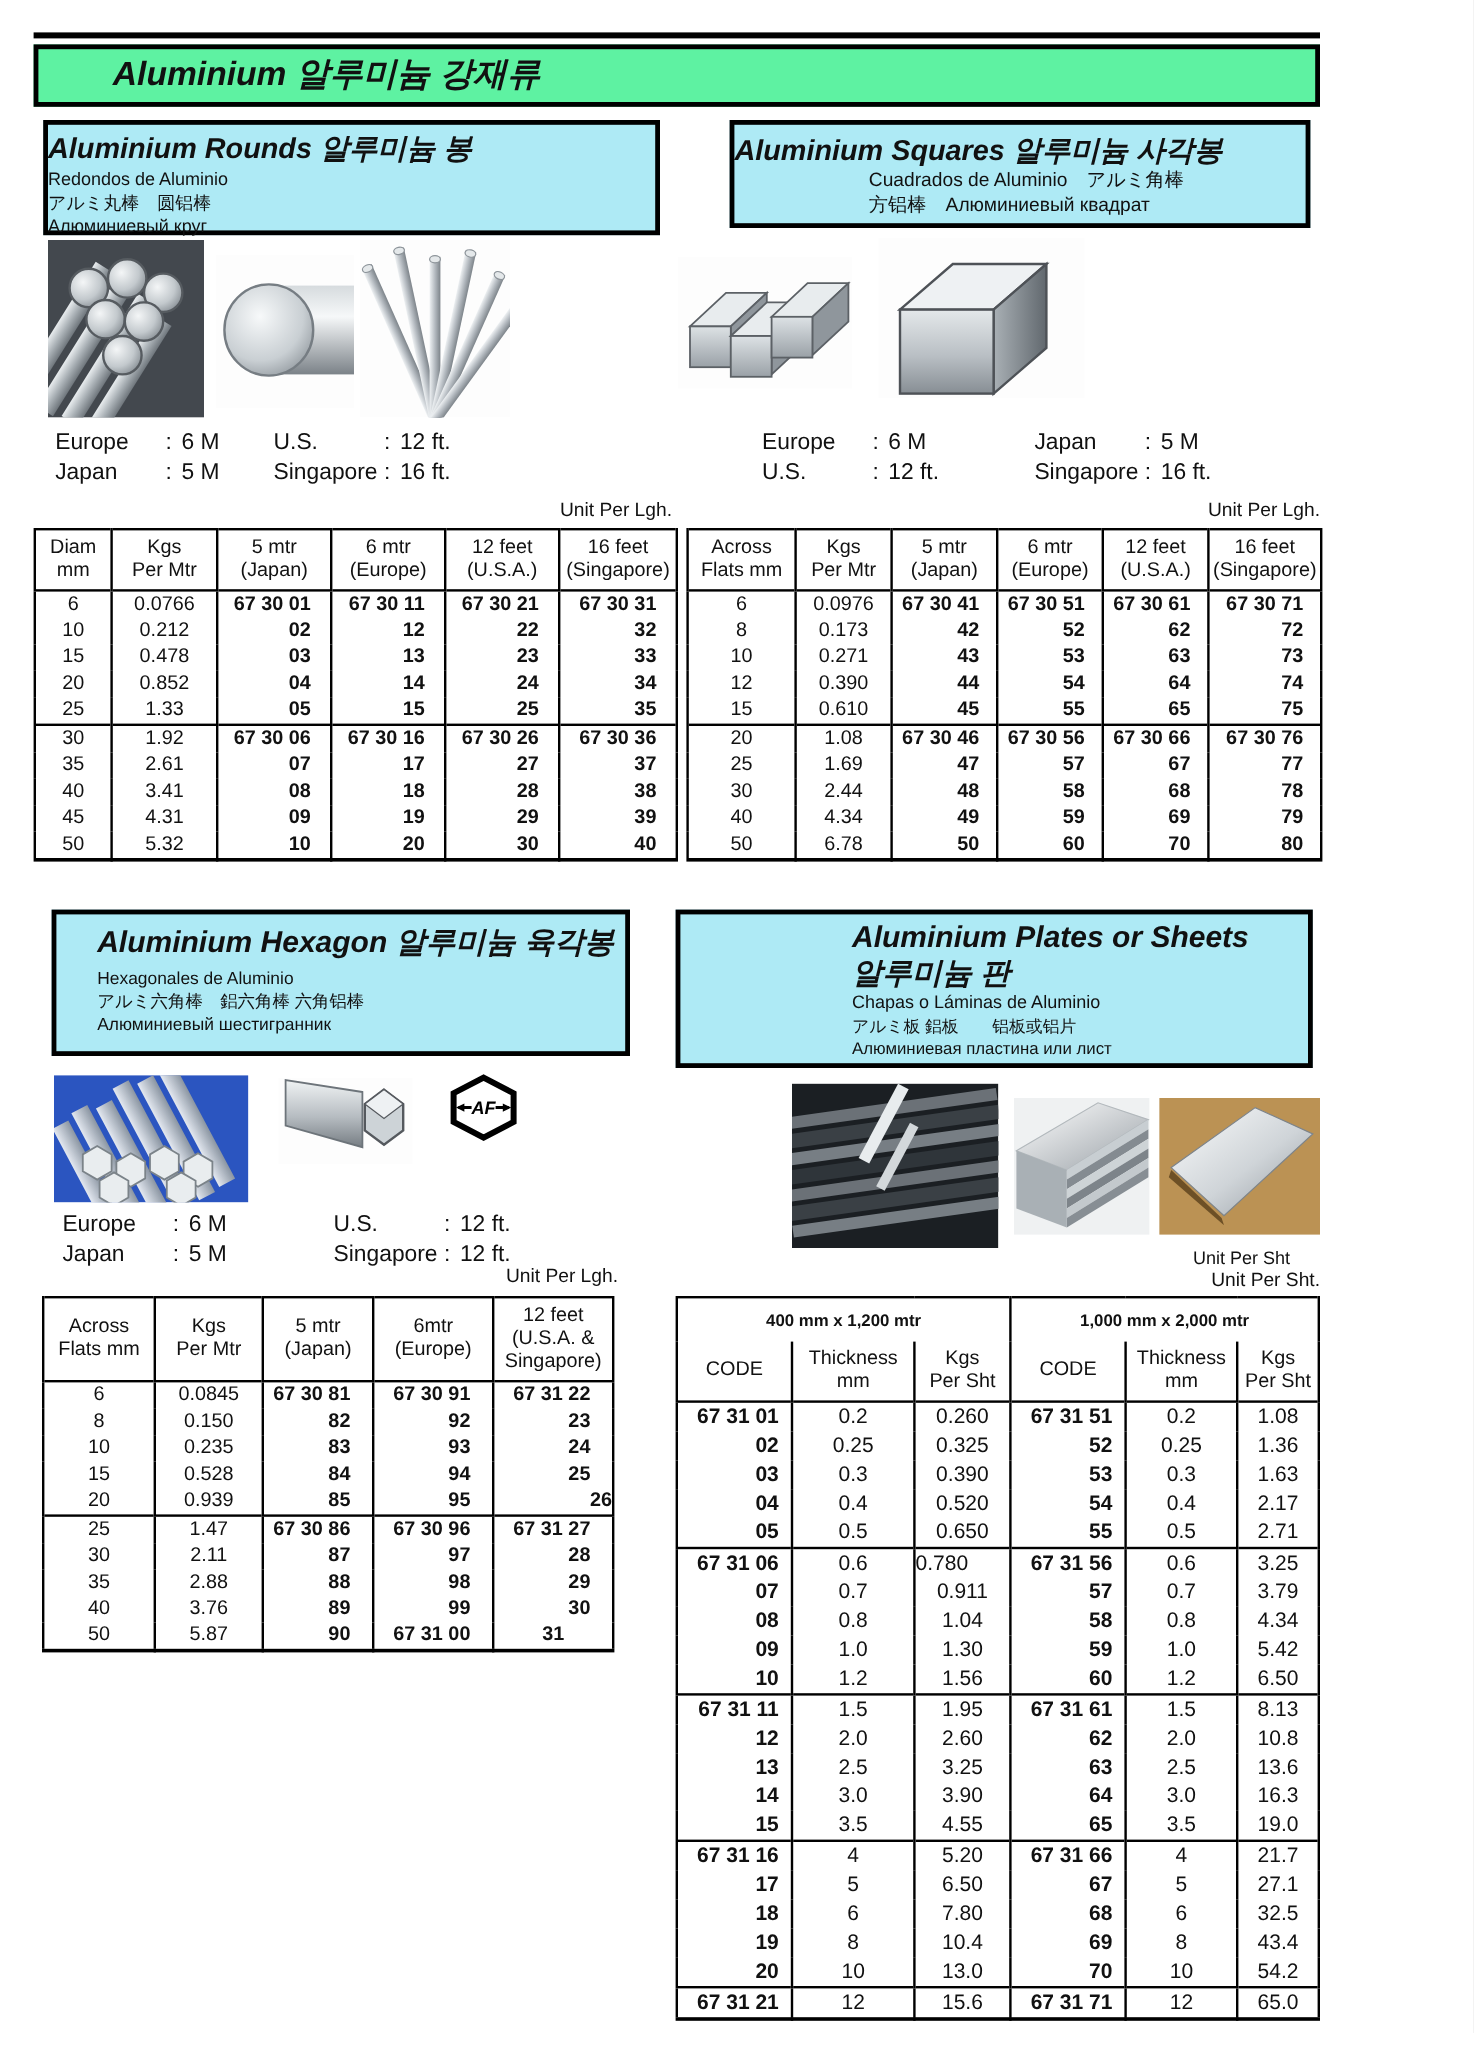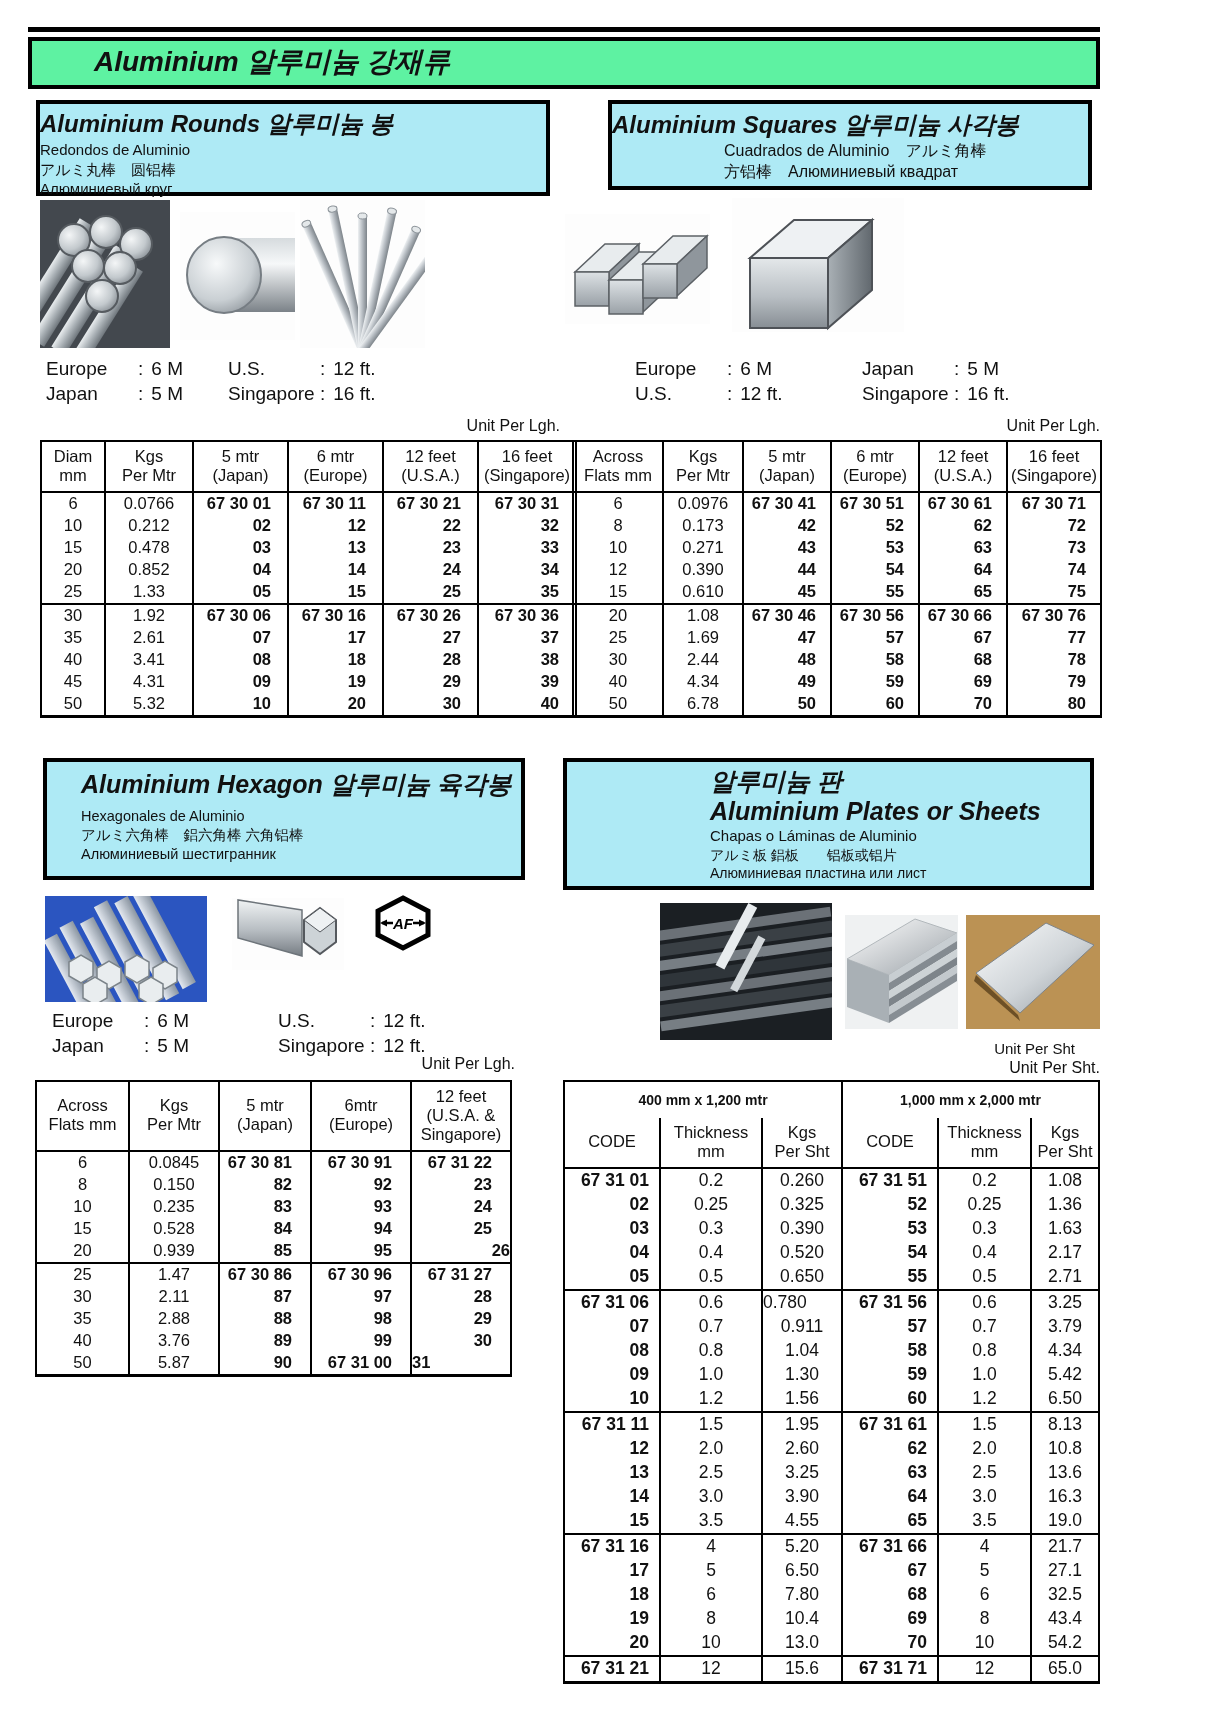--- a/index.html
+++ b/index.html
@@ -140,21 +140,21 @@
       <div class="len-row"><span class="len-label">Europe</span><span class="len-colon">:</span><span class="len-val">6 M</span></div>
       <div class="len-row"><span class="len-label">Japan</span><span class="len-colon">:</span><span class="len-val">5 M</span></div>
     </div>
   <div class="abs" style="left:228px;top:356px;">
       <div class="len-row"><span class="len-label">U.S.</span><span class="len-colon">:</span><span class="len-val">12 ft.</span></div>
       <div class="len-row"><span class="len-label">Singapore</span><span class="len-colon">:</span><span class="len-val">16 ft.</span></div>
     </div>
 
   <div class="abs unit-label" style="right:668px;top:417px;">Unit Per Lgh.</div>
 
-  <table class="abs cat" style="left:40px;top:440px;">
+  <table class="abs cat" style="left:28px;top:440px;">
       <colgroup>
         <col style="width: 64px;">
         <col style="width: 88px;">
         <col style="width: 95px;">
         <col style="width: 95px;">
         <col style="width: 95px;">
         <col style="width: 98px;">
       </colgroup>
       <thead>
         <tr>
@@ -591,28 +591,28 @@
           <td style="text-align: center;">3.76</td>
           <td class="code" style="text-align: right; padding-right: 18px;">89</td>
           <td class="code" style="text-align: right; padding-right: 18px;">99</td>
           <td class="code" style="text-align: right; padding-right: 18px;">30</td>
         </tr>
         <tr>
           <td style="text-align: center;">50</td>
           <td style="text-align: center;">5.87</td>
           <td class="code" style="text-align: right; padding-right: 18px;">90</td>
           <td class="code" style="text-align: right; padding-right: 18px;">67 31 00</td>
-          <td class="code" style="text-align: left; ">31</td>
+          <td class="code" style="text-align: center; ">31</td>
         </tr>
       </tbody>
     </table>
 
   <div class="abs sec-box" style="left:563px;top:758px;width:531px;height:132px;padding:4px 0 0 143px;">
+    <div class="sec-title" style="font-size:25px;line-height:30px;">Aluminium Plates or Sheets</div>
     <div class="sec-title" style="font-size:25px;line-height:30px;">알루미늄 판</div>
-    <div class="sec-title" style="font-size:25px;line-height:30px;">Aluminium Plates or Sheets</div>
     <div class="sec-sub" style="font-size:15px;">Chapas o Láminas de Aluminio</div>
     <div class="sec-sub" style="font-size:14px;">アルミ板 鋁板　　铝板或铝片</div>
     <div class="sec-sub" style="font-size:14px;">Алюминиевая пластина или лист</div>
   </div>
 
   <div class="abs" style="left:660px;top:903px;">
     <svg width="172" height="137" viewBox="0 0 172 137">
       <rect width="172" height="137" fill="#1b1f23"></rect>
       <g transform="rotate(-8 86 68)">
         <rect x="-6" y="16" width="184" height="10" fill="#6b7177"></rect>

